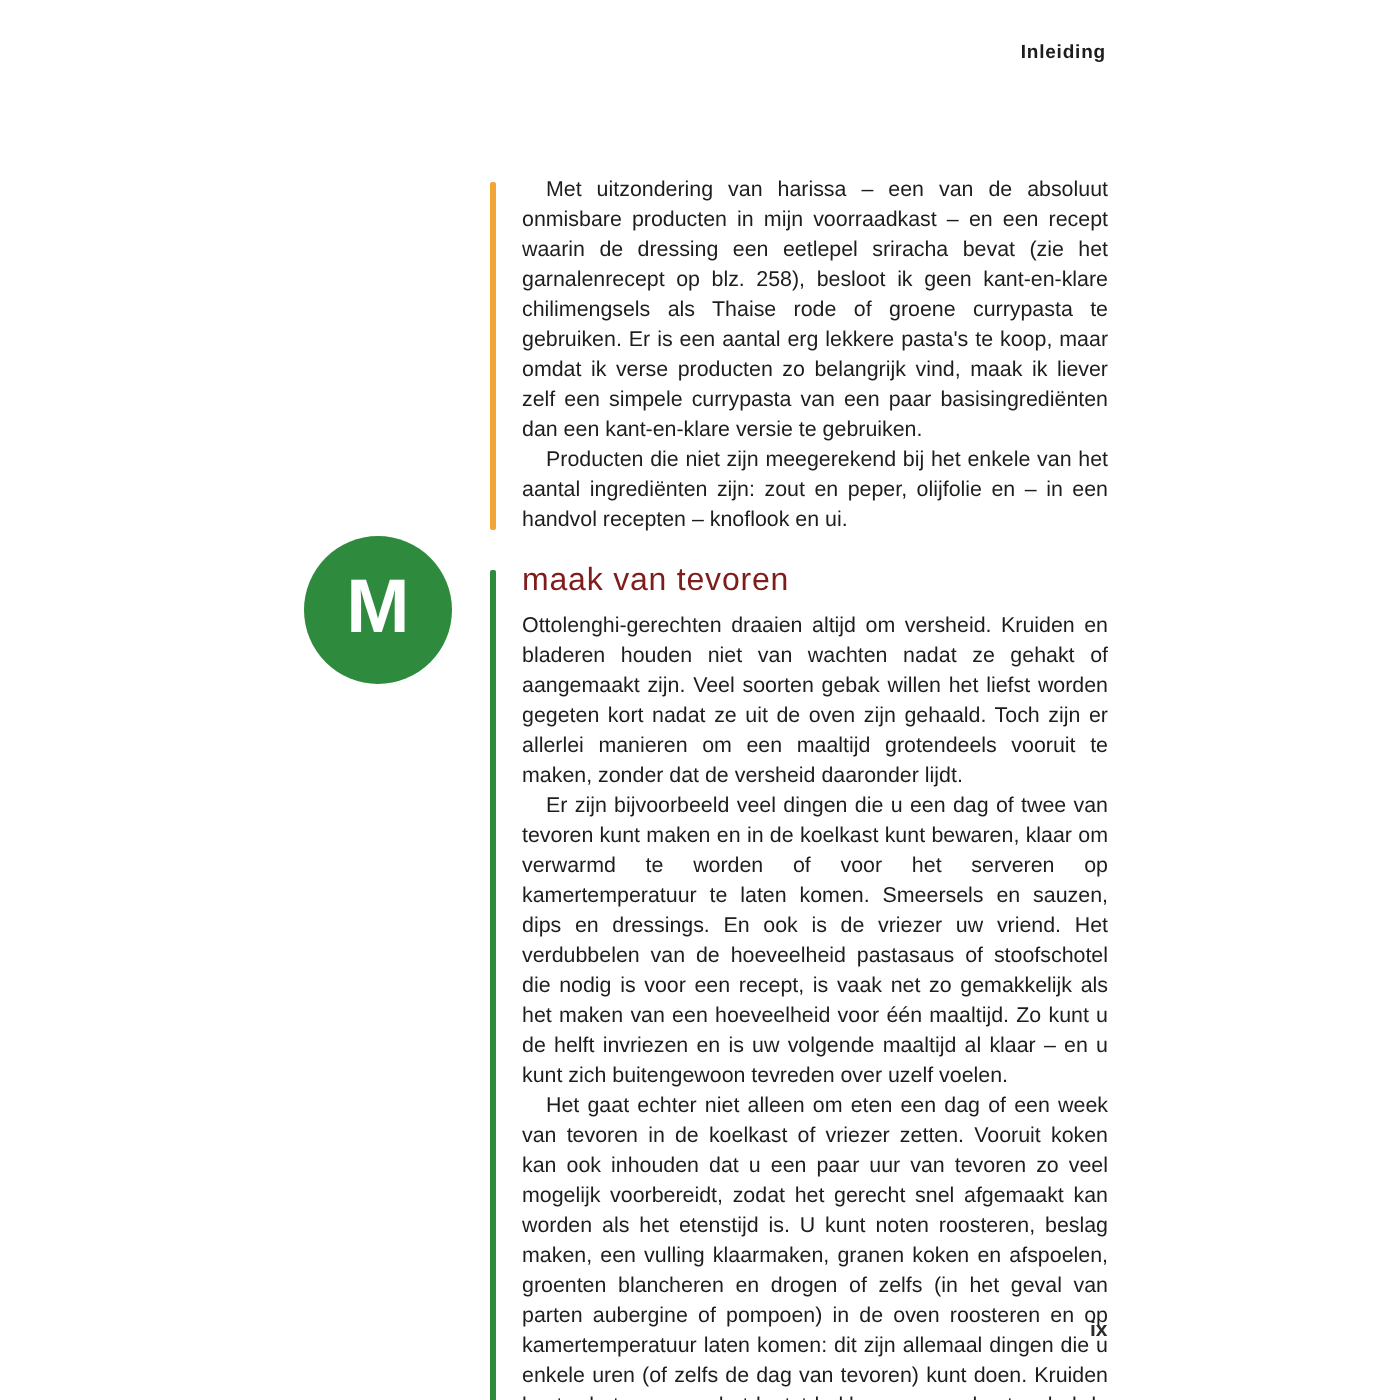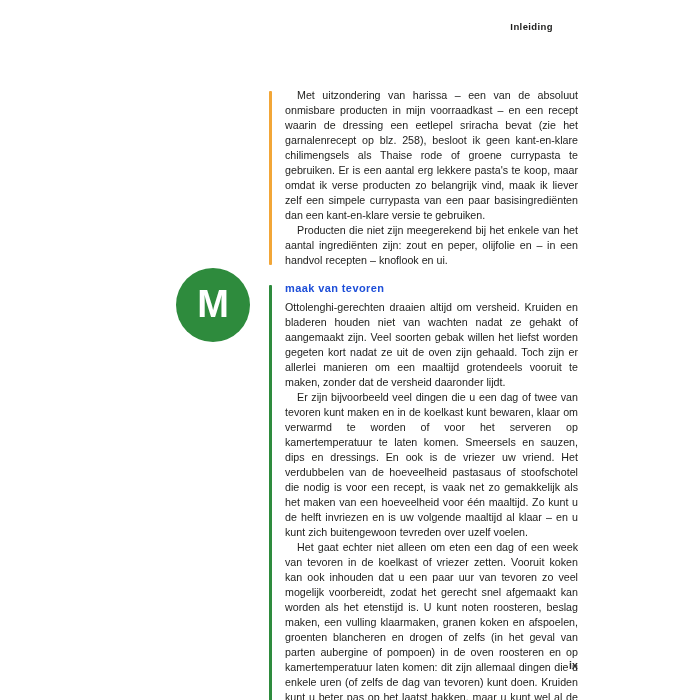--- a/index.html
+++ b/index.html
@@ -1,21 +1,21 @@
 <!DOCTYPE html>
 <html><head>
 <meta charset="utf-8">
 <style>
   html, body { margin:0; padding:0; background:#ffffff; }
   body {
     width:700px; height:700px; position:relative; overflow:hidden;
     font-family:"Liberation Sans", sans-serif; color:#1d1d1b;
     -webkit-font-smoothing:antialiased;
   }
-  .page { position:absolute; inset:0; background:#ffffff;margin-left:24px; }
+  .page { position:absolute; inset:0; background:#ffffff; }
 
   .running-head {
     position:absolute; top:21px; right:147px;
     font-size:9.5px; font-weight:bold; letter-spacing:0.4px; color:#1d1d1b;
   }
   .folio {
     position:absolute; top:659px; left:545px;
     font-size:10.5px; font-weight:bold; color:#2b2b2b;
   }
 
@@ -37,22 +37,22 @@
 
   .paragraphs p {
     margin:0; font-size:10.7px; line-height:15px;
     text-align:justify; color:#1d1d1b;
   }
   .paragraphs p.indent { text-indent:12px; }
   .paragraphs span.b { font-weight:normal; }
 
   .section-block { margin-top:14px; }
   .section-heading {
-    margin:0 0 6px 0; font-size:11px; font-weight:bold;
-    letter-spacing:0.4px; color:#1d4ed8;
+    margin:0 0 6px 0; font-size:16px; font-weight:normal;
+    letter-spacing:0.4px; color:#7f1d1d;
   }
 </style>
 </head>
 <body>
 
 <div class="page">
 
   <div class="running-head">Inleiding</div>
 
   <div class="chapter-badge" style="background-color: rgb(46, 139, 61);">

